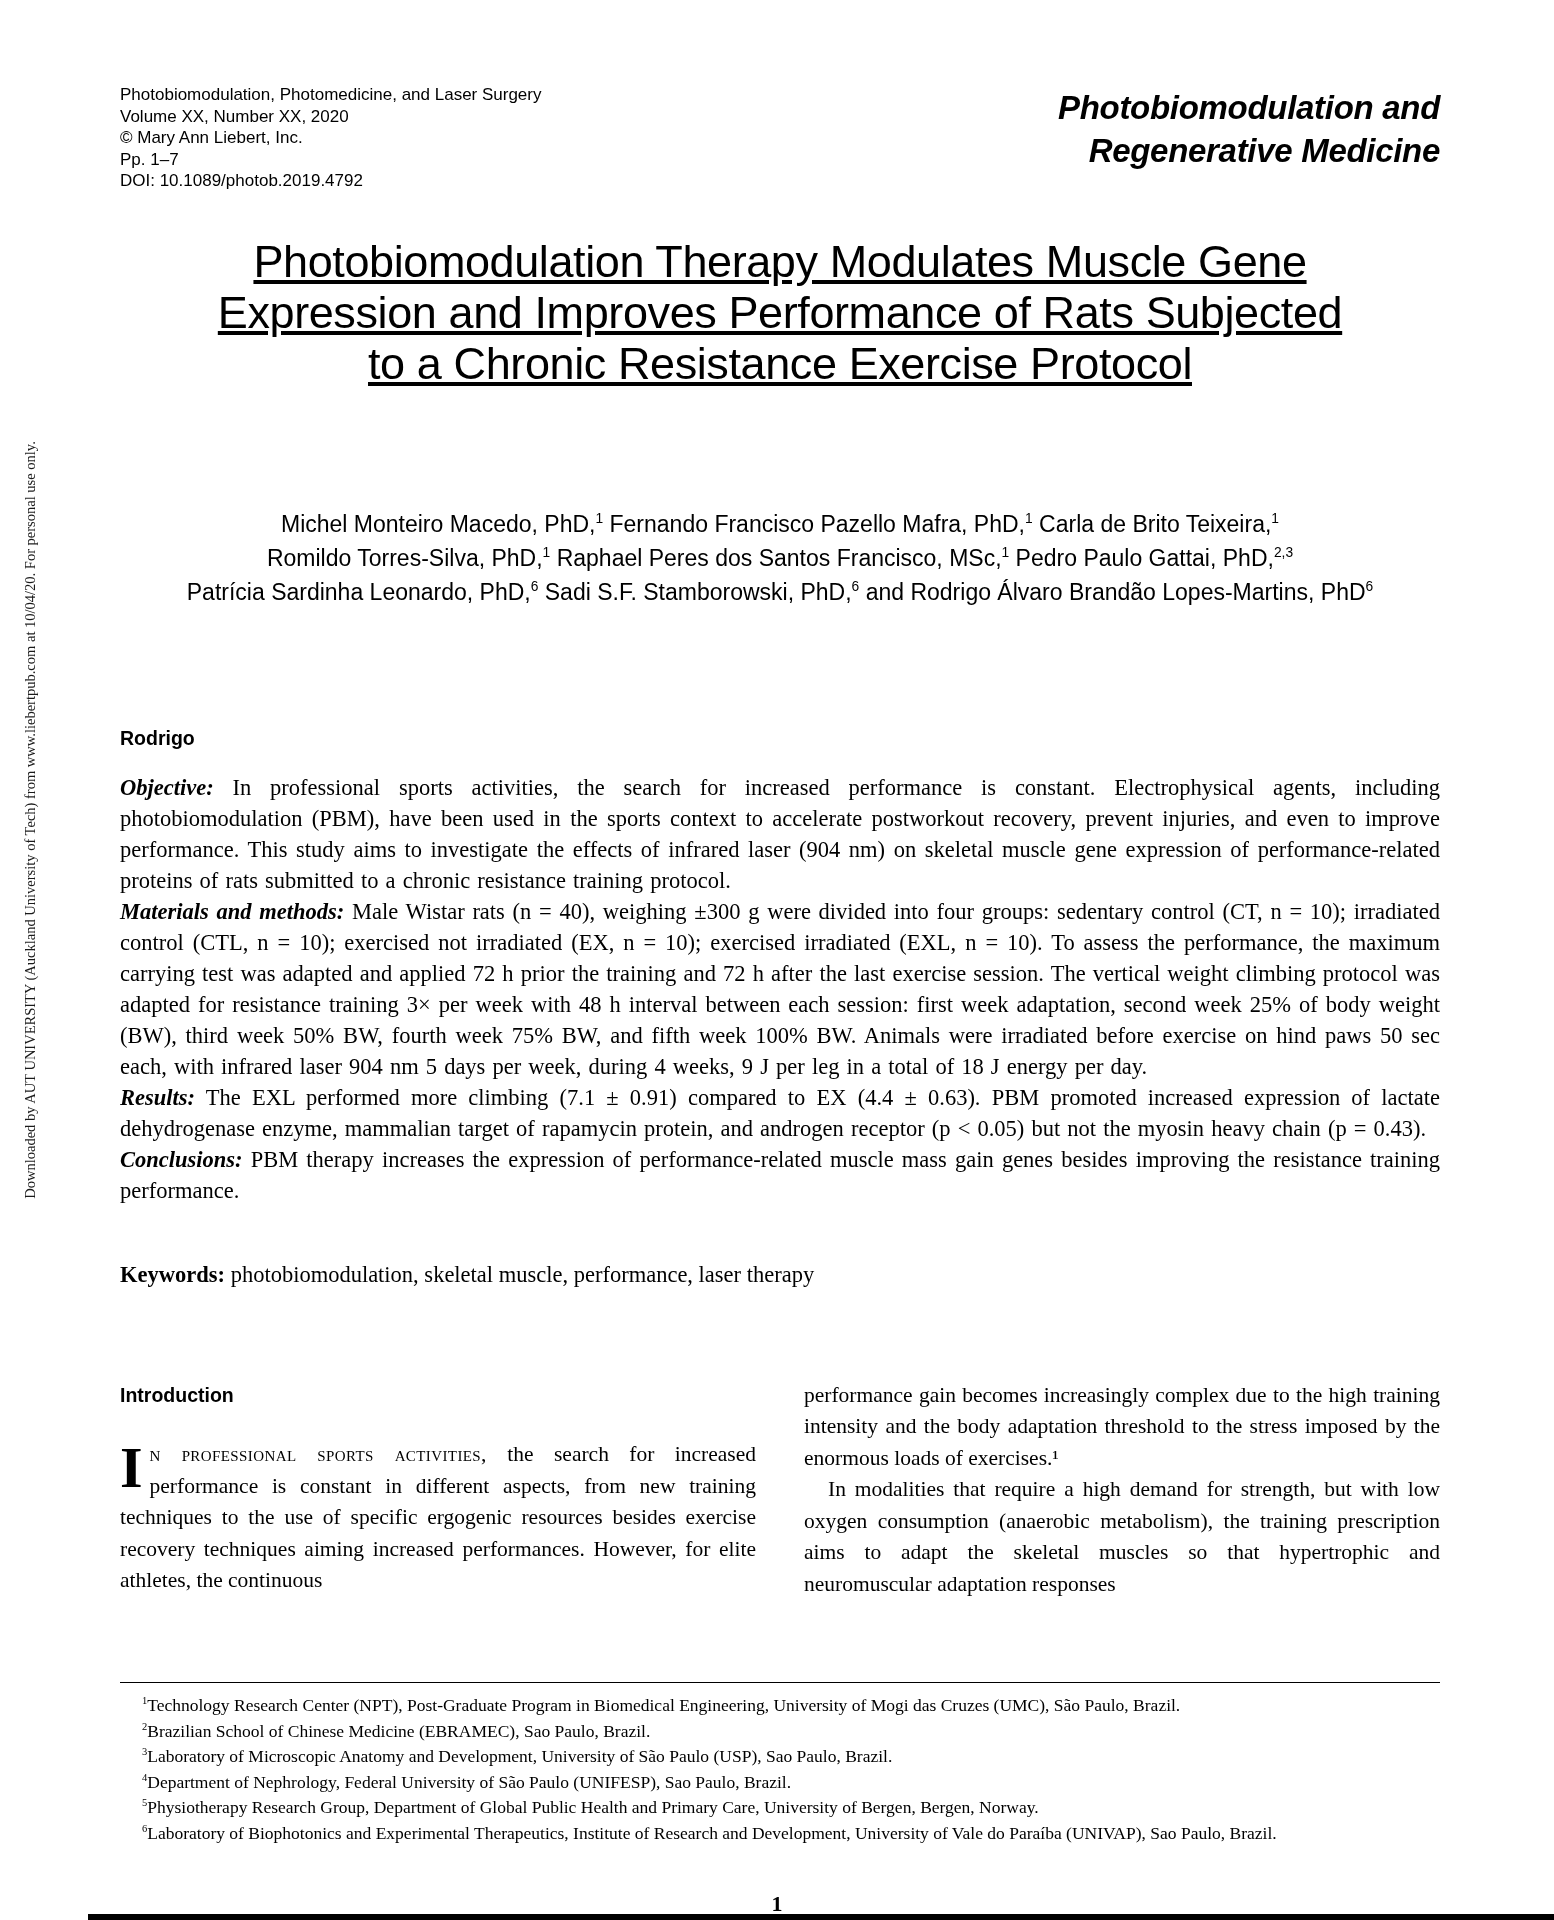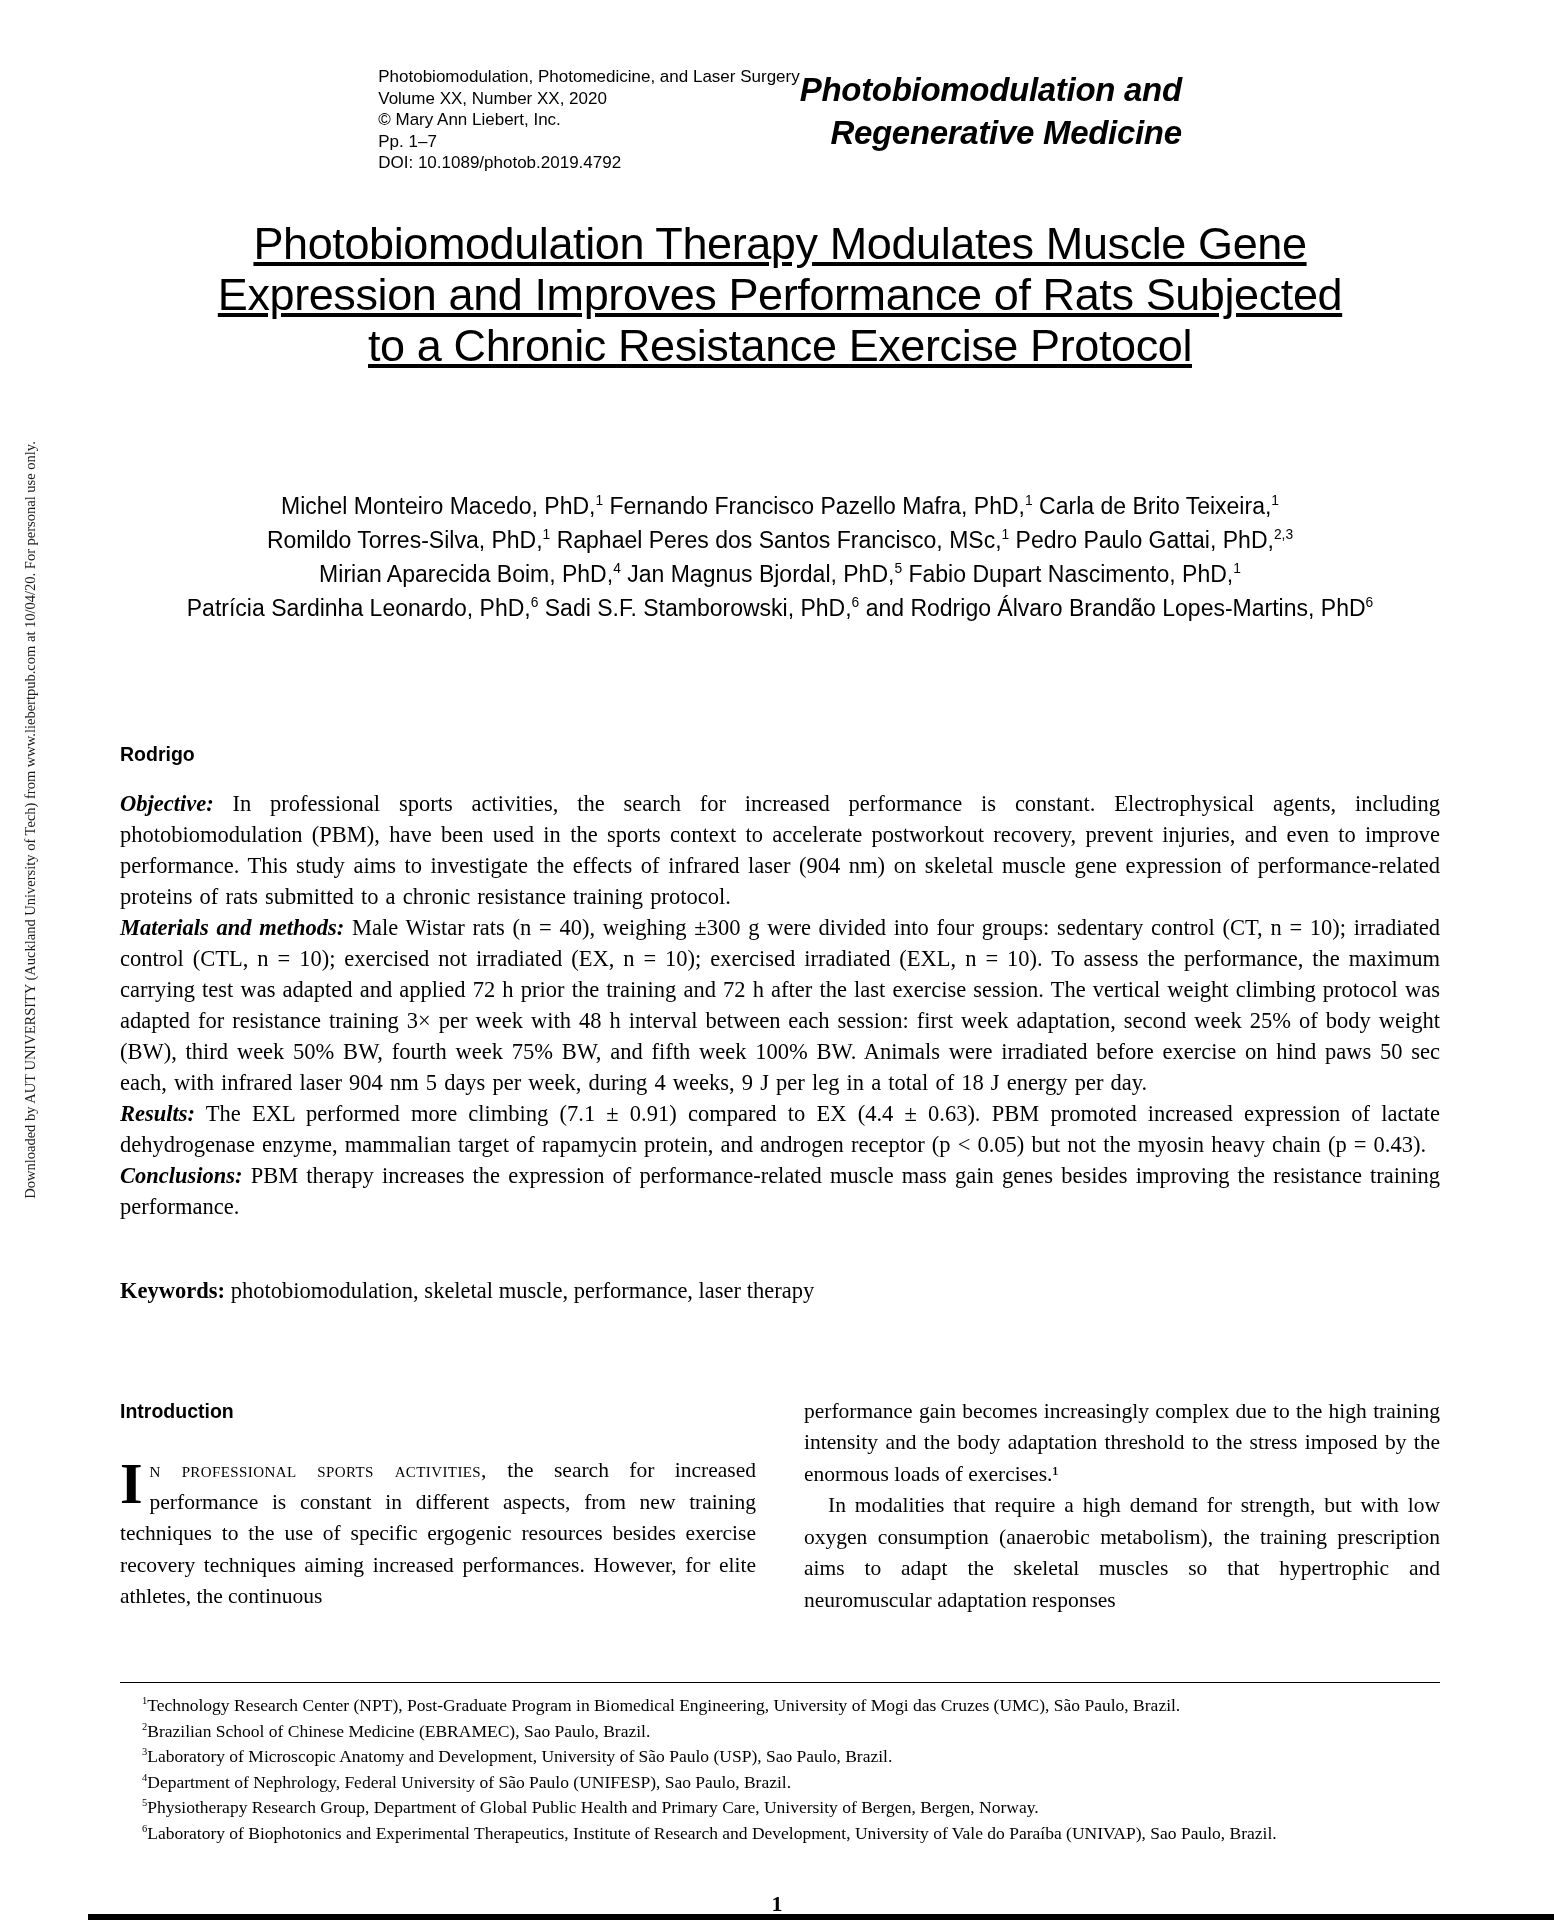--- a/index.html
+++ b/index.html
@@ -9,21 +9,21 @@
     font-family:"Liberation Serif", serif;
   }
   .watermark {
     position:absolute; left:30px; top:820px;
     transform:translate(-50%,-50%) rotate(-90deg);
     white-space:nowrap; font-size:14.5px; color:#1a1a1a;
     font-family:"Liberation Serif", serif;
   }
   .content { position:absolute; left:120px; top:0; width:1320px; }
 
-  .header-row { display:flex; justify-content:center; align-items:flex-start; margin-top:66px; }
+  .header-row { display:flex; justify-content:space-between; align-items:flex-start; margin-top:84px; }
   .journal-info {
     font-family:"Liberation Sans", sans-serif;
     font-size:17px; line-height:21.5px;
   }
   .journal-title {
     font-family:"Liberation Sans", sans-serif;
     font-size:33px; font-weight:bold; font-style:italic;
     text-align:right; line-height:43px; margin-top:2px; letter-spacing:-0.3px;
   }
 
@@ -94,21 +94,20 @@
 
     <div class="article-title">
         <div>Photobiomodulation Therapy Modulates Muscle Gene</div>
         <div>Expression and Improves Performance of Rats Subjected</div>
         <div>to a Chronic Resistance Exercise Protocol</div>
       </div>
 
     <div class="authors">
         <div>Michel Monteiro Macedo, PhD,<sup>1</sup> Fernando Francisco Pazello Mafra, PhD,<sup>1</sup> Carla de Brito Teixeira,<sup>1</sup></div>
         <div>Romildo Torres-Silva, PhD,<sup>1</sup> Raphael Peres dos Santos Francisco, MSc,<sup>1</sup> Pedro Paulo Gattai, PhD,<sup>2,3</sup></div>
-        <div>Mirian Aparecida Boim, PhD,<sup>4</sup> Jan Magnus Bjordal, PhD,<sup>5</sup> Fabio Dupart Nascimento, PhD,<sup>1</sup></div>
         <div>Patrícia Sardinha Leonardo, PhD,<sup>6</sup> Sadi S.F. Stamborowski, PhD,<sup>6</sup> and Rodrigo Álvaro Brandão Lopes-Martins, PhD<sup>6</sup></div>
       </div>
 
     <div class="abstract-heading">Rodrigo</div>
 
     <div class="abstract-body">
         <p><span class="lead">Objective:</span> In professional sports activities, the search for increased performance is constant. Electrophysical agents, including photobiomodulation (PBM), have been used in the sports context to accelerate postworkout recovery, prevent injuries, and even to improve performance. This study aims to investigate the effects of infrared laser (904 nm) on skeletal muscle gene expression of performance-related proteins of rats submitted to a chronic resistance training protocol.</p>
         <p><span class="lead">Materials and methods:</span> Male Wistar rats (n = 40), weighing ±300 g were divided into four groups: sedentary control (CT, n = 10); irradiated control (CTL, n = 10); exercised not irradiated (EX, n = 10); exercised irradiated (EXL, n = 10). To assess the performance, the maximum carrying test was adapted and applied 72 h prior the training and 72 h after the last exercise session. The vertical weight climbing protocol was adapted for resistance training 3× per week with 48 h interval between each session: first week adaptation, second week 25% of body weight (BW), third week 50% BW, fourth week 75% BW, and fifth week 100% BW. Animals were irradiated before exercise on hind paws 50 sec each, with infrared laser 904 nm 5 days per week, during 4 weeks, 9 J per leg in a total of 18 J energy per day.</p>
         <p><span class="lead">Results:</span> The EXL performed more climbing (7.1 ± 0.91) compared to EX (4.4 ± 0.63). PBM promoted increased expression of lactate dehydrogenase enzyme, mammalian target of rapamycin protein, and androgen receptor (p &lt; 0.05) but not the myosin heavy chain (p = 0.43).</p>
         <p><span class="lead">Conclusions:</span> PBM therapy increases the expression of performance-related muscle mass gain genes besides improving the resistance training performance.</p>

